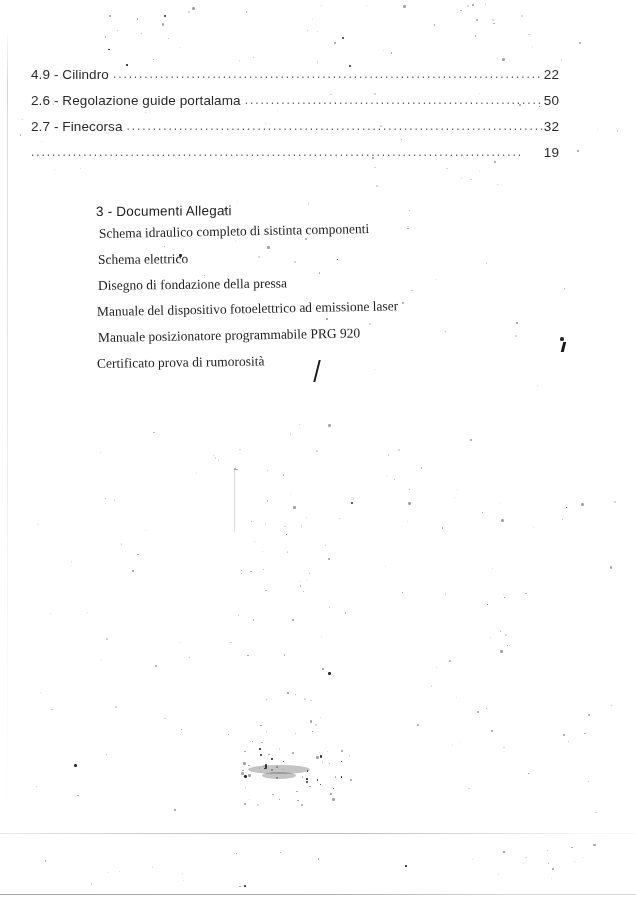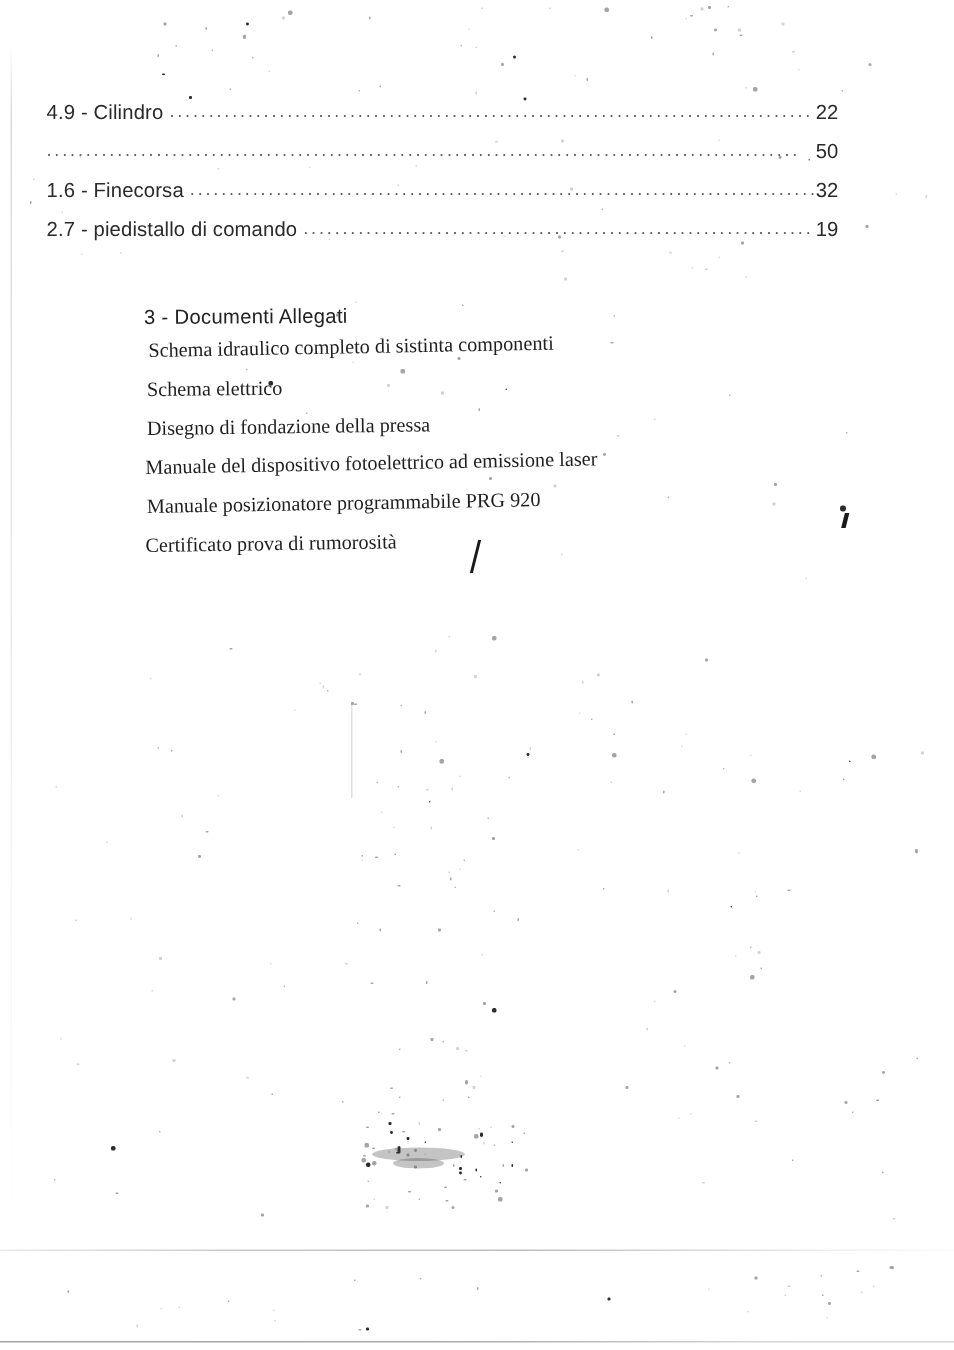--- a/index.html
+++ b/index.html
@@ -162,32 +162,32 @@
 
   <div class="toc">
 
     <div class="toc-row">
       <span class="toc-label">4.9 - Cilindro</span>
       <span class="toc-leader">................................................................................................................</span>
       <span class="toc-page">22</span>
     </div>
 
     <div class="toc-row">
+      <span class="toc-label">2.6 - Regolazione guide portalama</span>
       <span class="toc-leader">................................................................................................</span>
       <span class="toc-page">50</span>
     </div>
 
     <div class="toc-row">
-      <span class="toc-label">1.6 - Finecorsa</span>
+      <span class="toc-label">2.7 - Finecorsa</span>
       <span class="toc-leader">................................................................................................................</span>
       <span class="toc-page">32</span>
     </div>
 
     <div class="toc-row">
-      <span class="toc-label">2.7 - piedistallo di comando</span>
       <span class="toc-leader">..............................................................................................</span>
       <span class="toc-page">19</span>
     </div>
 
   </div>
 
   <div class="attachments">
     <div class="att-heading">3 - Documenti Allegati</div>
     <ul class="att-list">
       <li class="att-item">Schema idraulico completo di sistinta componenti</li>

